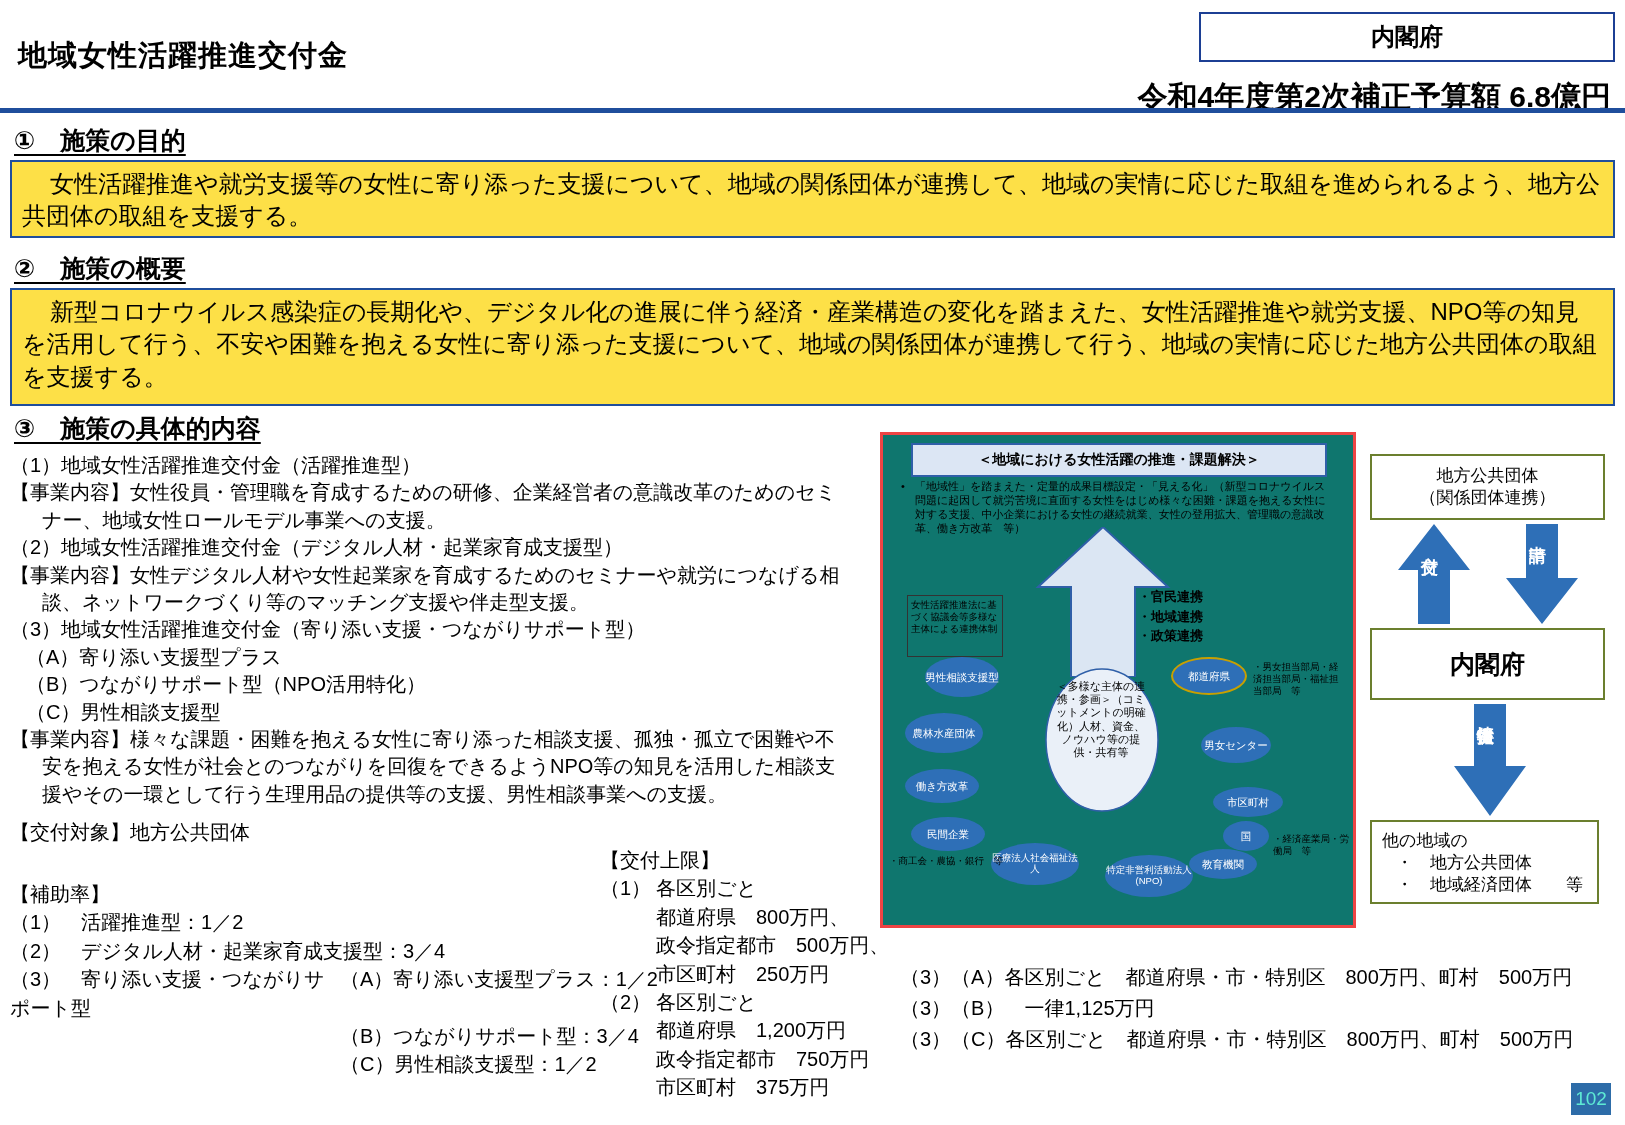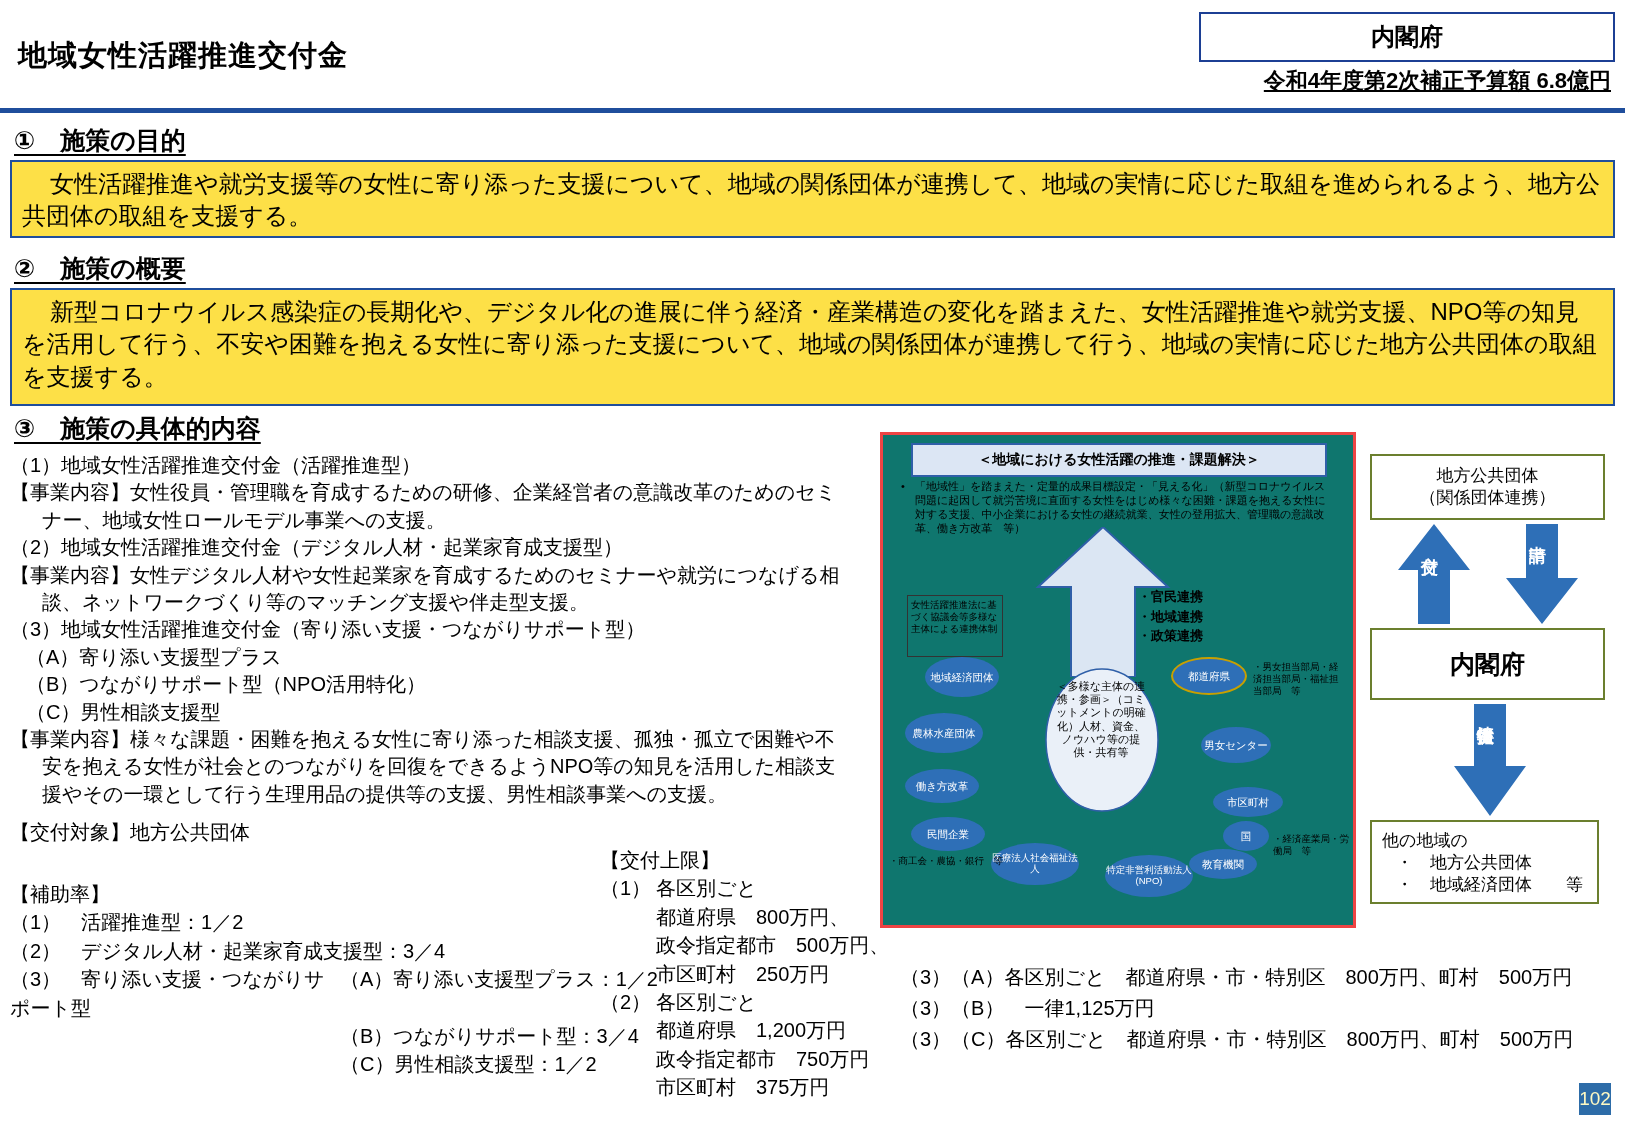--- a/index.html
+++ b/index.html
@@ -18,22 +18,22 @@
     position:absolute;left:18px;top:36px;
     font-size:29px;font-weight:bold;letter-spacing:1px;
   }
   .agency-box{
     position:absolute;left:1199px;top:12px;width:412px;height:46px;
     border:2px solid #1c3f94;background:#fff;
     display:flex;align-items:center;justify-content:center;
     font-size:24px;font-weight:bold;
   }
   .budget-line{
-    position:absolute;right:14px;top:66px;
-    font-size:22px;font-weight:bold;text-decoration:underline;
+    position:absolute;right:14px;top:77px;
+    font-size:30px;font-weight:bold;
   }
   .hr-blue{
     position:absolute;left:0;top:108px;width:1625px;height:5px;background:#1f4e9c;
   }
 
   
   .sec-head{
     position:absolute;font-size:25px;font-weight:bold;
     text-decoration:underline;
     text-underline-offset:5px;
@@ -128,22 +128,22 @@
   #flow-local{left:490px;top:22px;width:235px;height:66px;}
   #flow-cabinet{left:490px;top:196px;width:235px;height:72px;font-size:25px;font-weight:bold;}
   #flow-other{left:490px;top:388px;width:229px;height:84px;font-size:17px;display:block;padding:8px 10px;text-align:left;}
   .vtext{
     position:absolute;color:#fff;font-weight:bold;font-size:17px;
     writing-mode:vertical-rl;text-orientation:upright;letter-spacing:1px;
   }
 
   
   .page-num{
-    position:absolute;right:14px;bottom:10px;width:32px;height:32px;
-    background:#2d6ca8;color:#fef9c3;font-size:19px;
+    position:absolute;right:14px;bottom:10px;width:40px;height:32px;
+    background:#2d6ca8;color:#5eead4;font-size:19px;
     display:flex;align-items:center;justify-content:center;
   }
 </style>
 </head>
 <body>
 
 <div class="page">
 
   <div class="doc-title">地域女性活躍推進交付金</div>
   <div class="agency-box">
@@ -250,21 +250,21 @@
         <div>・官民連携</div>
         <div>・地域連携</div>
         <div>・政策連携</div>
       </div>
 
       <svg style="position:absolute;left:160px;top:232px;" width="118" height="146">
         <ellipse cx="59" cy="73" rx="56" ry="71" fill="#eaf0f8" stroke="#2f5fa8" stroke-width="1.5"></ellipse>
       </svg>
       <div class="dm-core">＜多様な主体の連携・参画＞（コミットメントの明確化）人材、資金、ノウハウ等の提供・共有等</div>
 
-      <div class="ellipse" style="left:42px;top:222px;width:74px;height:40px;">地域経済団体</div>
+      <div class="ellipse" style="left:42px;top:222px;width:74px;height:40px;">男性相談支援型</div>
       <div class="ellipse" style="left:22px;top:278px;width:78px;height:40px;">農林水産団体</div>
       <div class="ellipse" style="left:22px;top:334px;width:74px;height:34px;">働き方改革</div>
       <div class="ellipse" style="left:28px;top:382px;width:74px;height:34px;">民間企業</div>
       <div class="ellipse" style="left:108px;top:408px;width:88px;height:42px;font-size:9.5px;">医療法人社会福祉法人</div>
       <div class="ellipse" style="left:222px;top:420px;width:88px;height:42px;font-size:9.5px;">特定非営利活動法人(NPO)</div>
       <div class="ellipse" style="left:288px;top:222px;width:72px;height:34px;border:2px solid #c8a000;">都道府県</div>
       <div class="ellipse" style="left:318px;top:292px;width:70px;height:36px;">男女センター</div>
       <div class="ellipse" style="left:330px;top:352px;width:70px;height:30px;">市区町村</div>
       <div class="ellipse" style="left:340px;top:386px;width:46px;height:30px;">国</div>
       <div class="ellipse" style="left:306px;top:414px;width:68px;height:30px;">教育機関</div>

